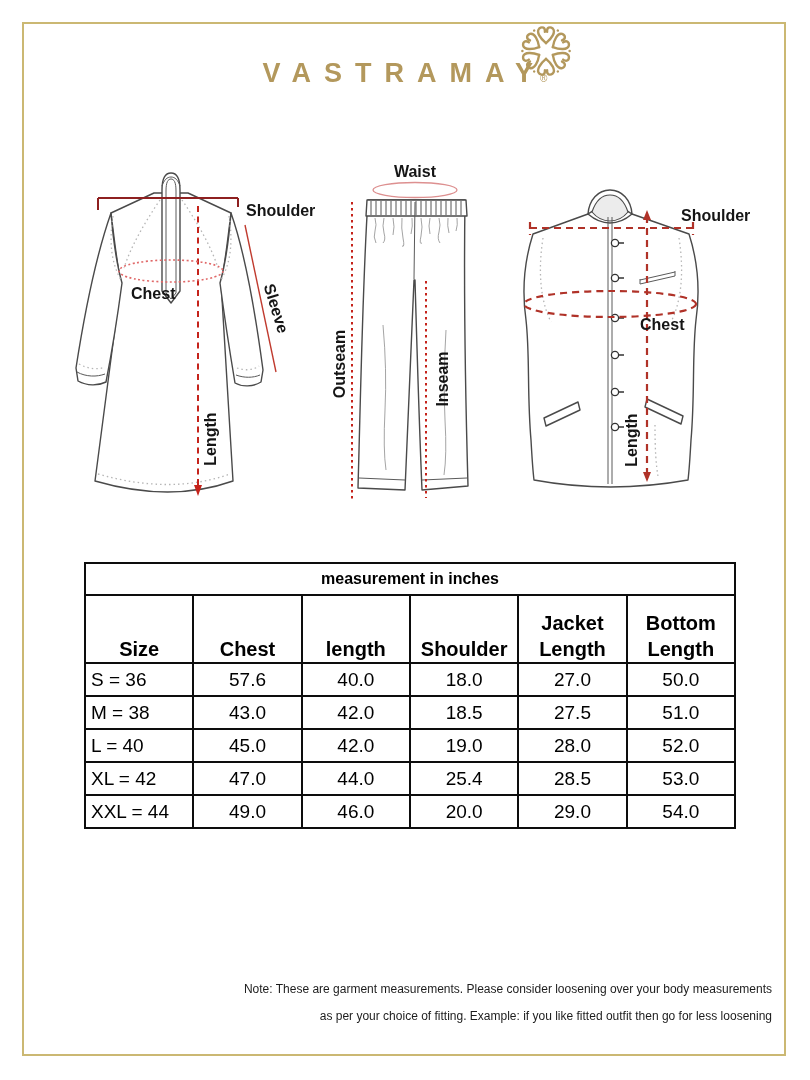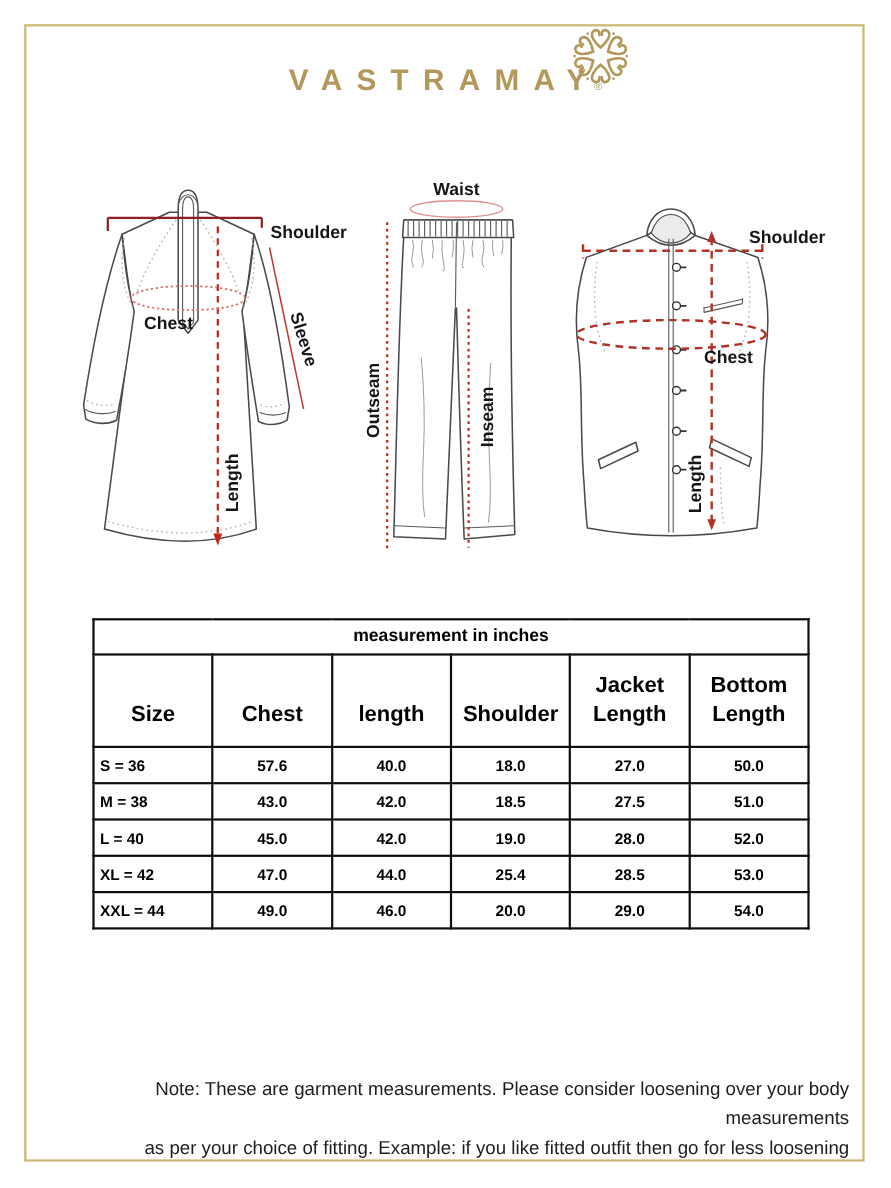--- a/index.html
+++ b/index.html
@@ -24,27 +24,27 @@
   .dots{fill:none;stroke:#b5b5b5;stroke-width:1.3;stroke-dasharray:1.5 3;}
   .wrink{fill:none;stroke:#9a9a9a;stroke-width:0.9;}
 
   
   .size-table{position:absolute;left:84px;top:562px;width:652px;border-collapse:collapse;
           table-layout:fixed;color:#000;}
   .size-table td,.size-table th{border:2px solid #0d0d0d;padding:0;}
   .title-row td{height:36px;font-size:21px;font-weight:bold;text-align:center;border-bottom:6px double #0d0d0d;}
   .sub-row td{height:30px;font-size:16px;font-weight:bold;text-align:center;}
   .head-row th{height:66px;font-size:20px;font-weight:bold;vertical-align:bottom;
-          padding-bottom:16px;line-height:1.3;text-align:center;}
-  .data-row td{height:31px;font-size:14px;font-weight:bold;text-align:center;}
+          padding-bottom:0;line-height:1.3;text-align:center;}
+  .data-row td{height:31px;font-size:19px;font-weight:normal;text-align:center;}
   .data-row td.size-cell{text-align:left;padding-left:5px;}
 
   
   .note{position:absolute;left:38px;right:38px;top:976px;text-align:right;
-        font-size:17px;line-height:27px;color:#1c1c1c;}
+        font-size:12px;line-height:27px;color:#1c1c1c;}
 </style>
 </head>
 <body>
 
 <div id="canvas">
   <div class="gold-frame"></div>
 
   <div class="logo-wrap">
     <span class="logo-inner">
       <span class="logo-text">VASTRAMAY</span><span class="reg-mark">®</span>

